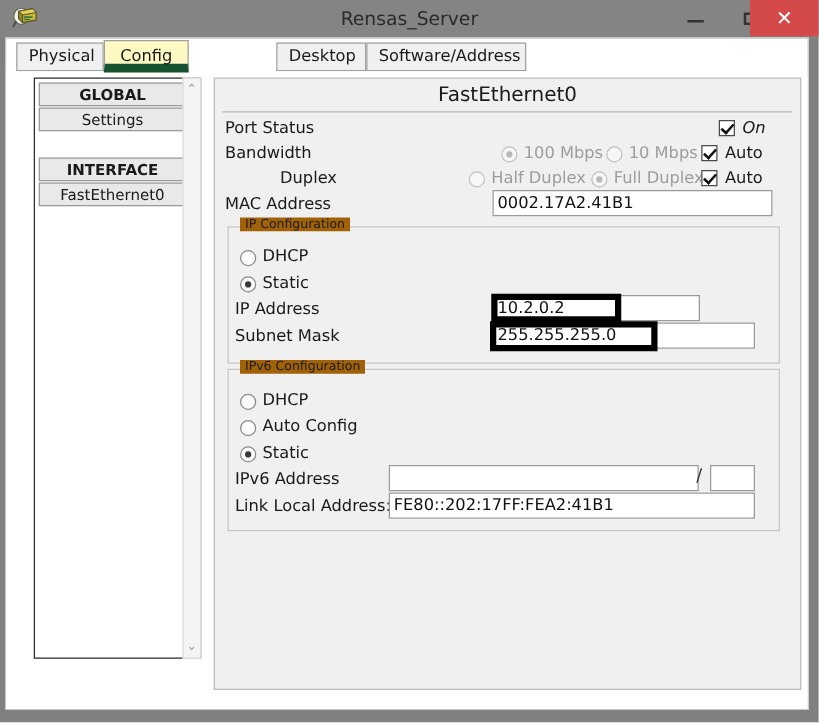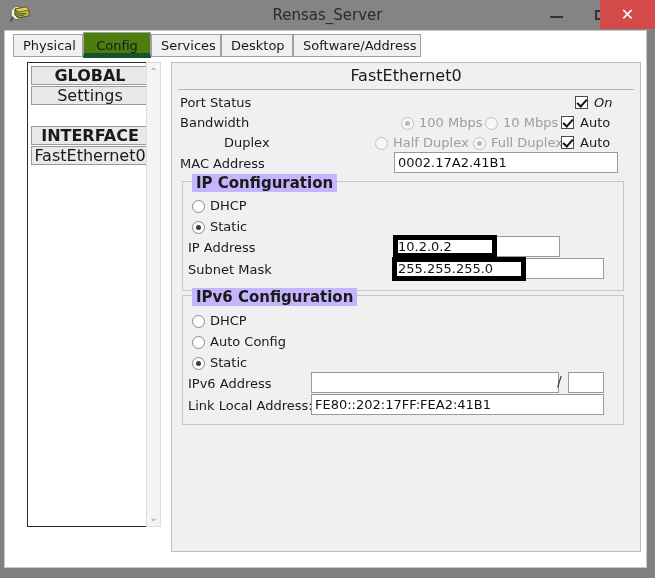--- a/index.html
+++ b/index.html
@@ -104,22 +104,22 @@
     color: #1a1a1a;
     background: #f0f0f0;
     border: 1px solid #a0a0a0;
     border-bottom: 1px solid #a0a0a0;
     box-sizing: border-box;
     text-align: center;
     white-space: nowrap;
     cursor: default;
   }
   .tab.active {
-    background: #4d7c0f;
-    border-bottom: 5px solid #14532d;
+    background: #fef9c3;
+    border-bottom: 7px solid #14532d;
     top: -2px;
     height: 26px;
     line-height: 25px;
     z-index: 3;
   }
   .tabline {
     position: absolute;
     left: 0; top: 25px;
     width: 641px; height: 1px;
     background: #a0a0a0;
@@ -141,21 +141,21 @@
     background: #ffffff;
     border: 1px solid #2a2a2a;
     box-sizing: border-box;
   }
   .side-btn {
     position: absolute;
     left: 3px;
     width: 118px;
     height: 19px;
     line-height: 18px;
-    font-size: 16px;
+    font-size: 12px;
     text-align: center;
     color: #1a1a1a;
     background: #e9e9e9;
     border: 1px solid #9a9a9a;
     box-sizing: border-box;
     white-space: nowrap;
     overflow: hidden;
     cursor: default;
   }
   .side-btn.hdr { font-weight: bold; }
@@ -269,26 +269,25 @@
   .rb.dim.on::after { background: #b8b8b8; }
 
   
   .group {
     position: absolute;
     border: 1px solid #c6c6c6;
     box-sizing: border-box;
   }
   .group-title {
     position: absolute;
-    font-size: 15px;
+    font-size: 10px;
     color: #1a1a1a;
-    background: #c4b5fd;
+    background: #a16207;
     padding: 0 4px;
     white-space: nowrap;
-    font-weight: bold;
   }
 
   
   .annot {
     position: absolute;
     border: 5px solid #000000;
     box-sizing: border-box;
     background: transparent;
     pointer-events: none;
   }
@@ -325,21 +324,20 @@
     <div class="winbtn close">
       <div class="glyph-close">✕</div>
     </div>
   </div>
 
   <div class="frame">
 
     <div class="tabstrip">
       <div class="tab" style="left:8px;width:70px;">Physical</div>
       <div class="tab active" style="left:78px;width:68px;">Config</div>
-      <div class="tab" style="left:146px;width:70px;">Services</div>
       <div class="tab" style="left:216px;width:72px;">Desktop</div>
       <div class="tab" style="left:288px;width:128px;">Software/Address</div>
       <div class="tabline"></div>
     </div>
 
     <div class="content">
 
       <div class="sidebar">
         <div class="side-btn hdr" style="top:3px;">GLOBAL</div>
         <div class="side-btn" style="top:23px;">Settings</div>

